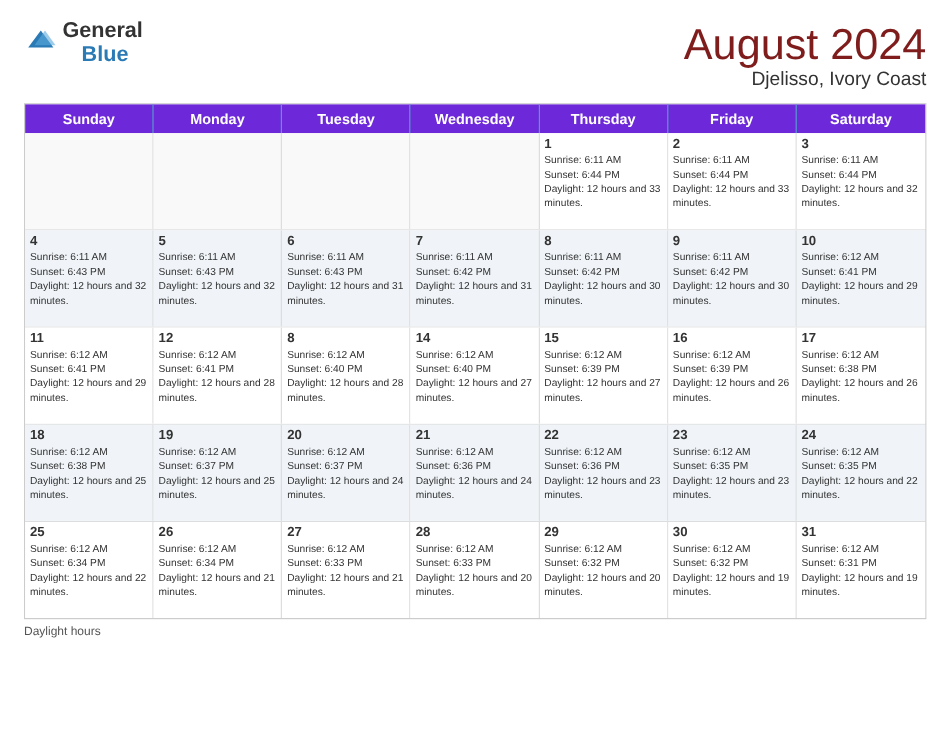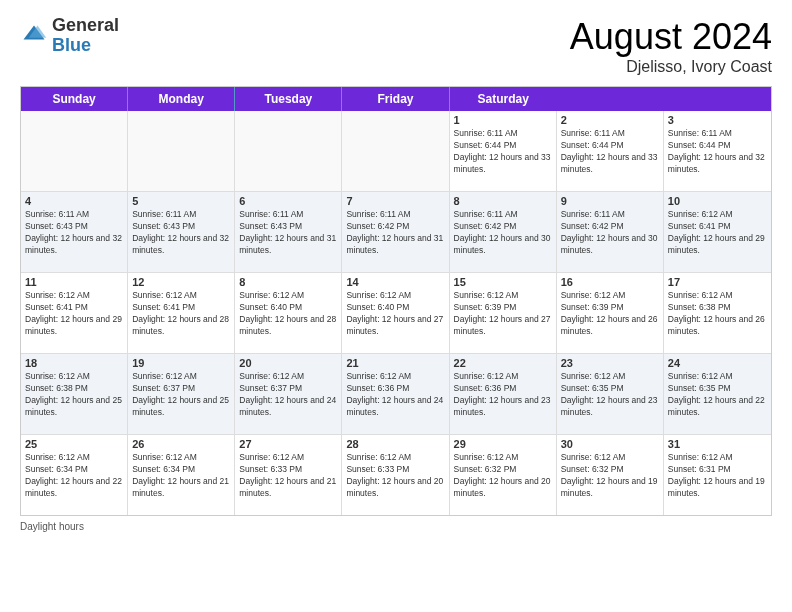--- a/index.html
+++ b/index.html
@@ -35,32 +35,33 @@
     }
     .logo-general {
       font-size: 18px;
       font-weight: bold;
       color: #333;
     }
     .logo-blue {
       font-size: 18px;
       font-weight: bold;
       color: #2a7ab5;
+      margin-left: 16px;
     }
     .logo-icon {
       width: 28px;
       height: 28px;
     }
     .title-block {
       text-align: right;
     }
     .main-title {
       font-size: 36px;
       font-weight: normal;
-      color: #000000;
+      color: #7f1d1d;
     }
     .subtitle {
       font-size: 16px;
       color: #333;
     }
     .calendar {
       flex: 1;
       display: flex;
       flex-direction: column;
       border: 1px solid #ccc;
@@ -139,20 +140,22 @@
       <div class="main-title">August 2024</div>
       <div class="subtitle">Djelisso, Ivory Coast</div>
     </div>
   </div>
 
   <div class="calendar">
     <div class="cal-header-row">
     <div class="cal-header-cell">Sunday</div>
         <div class="cal-header-cell">Monday</div>
         <div class="cal-header-cell">Tuesday</div>
+        <div class="cal-header-cell">Wednesday</div>
+        <div class="cal-header-cell">Thursday</div>
         <div class="cal-header-cell">Friday</div>
         <div class="cal-header-cell">Saturday</div>
       </div>
     <div class="cal-body">
     <div class="cal-week">
           <div class="cal-cell empty"></div>
           <div class="cal-cell empty"></div>
           <div class="cal-cell empty"></div>
           <div class="cal-cell empty"></div>
           <div class="cal-cell">

